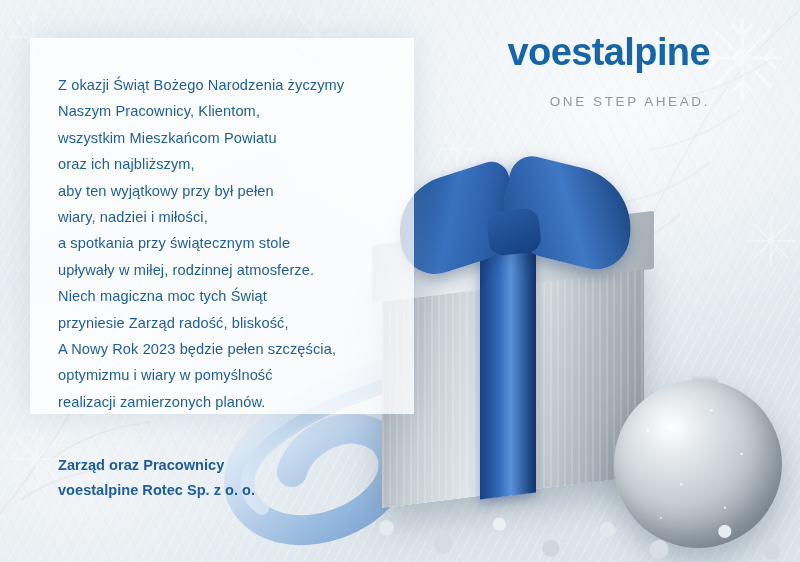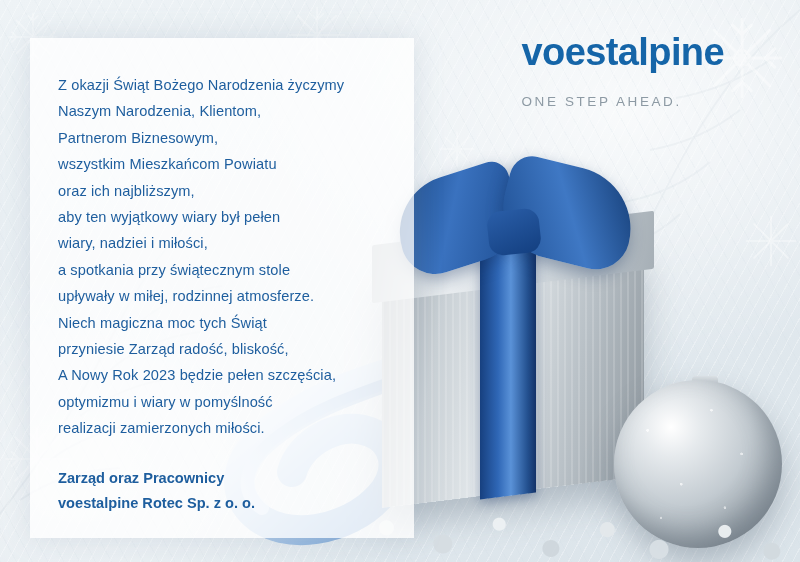--- a/index.html
+++ b/index.html
@@ -54,50 +54,51 @@
     pointer-events: none;
   }
   .flake svg { display: block; }
 
   
   .panel {
     position: absolute;
     left: 30px;
     top: 38px;
     width: 384px;
-    height: 500px;
+    height: 376px;
     background: rgba(255,255,255,0.78);
     box-shadow: 0 0 26px rgba(150,170,185,0.28);
   }
   .panel-inner {
     padding: 34px 28px 0 28px;
   }
   .msg-line {
     color: #1e5e9e;
     font-size: 14.6px;
     line-height: 26.4px;
     white-space: nowrap;
     letter-spacing: 0.1px;
   }
   .sign {
-    margin-top: 24px;
+    margin-top: 38px;
   }
   .sign-line {
     color: #1e5e9e;
     font-size: 14.6px;
     line-height: 25px;
     font-weight: bold;
     white-space: nowrap;
   }
 
   
   .logo-block {
     position: absolute;
-    right: 76px;
+    right: 90px;
     top: 30px;
+    text-align: right;
   }
   .logo-word {
     color: #1565a8;
     font-size: 38px;
     font-weight: bold;
     letter-spacing: -0.6px;
     line-height: 44px;
   }
   .logo-tag {
     color: #8d9aa4;
@@ -392,33 +393,32 @@
 
   <div class="logo-block">
     <div class="logo-word">voestalpine</div>
     <div class="logo-tag">ONE STEP AHEAD.</div>
   </div>
 
   <div class="panel">
     <div class="panel-inner">
       <div>
         <div class="msg-line">Z okazji Świąt Bożego Narodzenia życzymy</div>
-        <div class="msg-line">Naszym Narodzenia, Klientom,</div>
-        <div class="msg-line">Partnerom Biznesowym,</div>
+        <div class="msg-line">Naszym Pracownicy, Klientom,</div>
         <div class="msg-line">wszystkim Mieszkańcom Powiatu</div>
         <div class="msg-line">oraz ich najbliższym,</div>
-        <div class="msg-line">aby ten wyjątkowy wiary był pełen</div>
+        <div class="msg-line">aby ten wyjątkowy przy był pełen</div>
         <div class="msg-line">wiary, nadziei i miłości,</div>
         <div class="msg-line">a spotkania przy świątecznym stole</div>
         <div class="msg-line">upływały w miłej, rodzinnej atmosferze.</div>
         <div class="msg-line">Niech magiczna moc tych Świąt</div>
         <div class="msg-line">przyniesie Zarząd radość, bliskość,</div>
         <div class="msg-line">A Nowy Rok 2023 będzie pełen szczęścia,</div>
         <div class="msg-line">optymizmu i wiary w pomyślność</div>
-        <div class="msg-line">realizacji zamierzonych miłości.</div>
+        <div class="msg-line">realizacji zamierzonych planów.</div>
       </div>
       <div class="sign">
         <div class="sign-line">Zarząd oraz Pracownicy</div>
         <div class="sign-line">voestalpine Rotec Sp. z o. o.</div>
       </div>
     </div>
   </div>
 
 </div>
 

